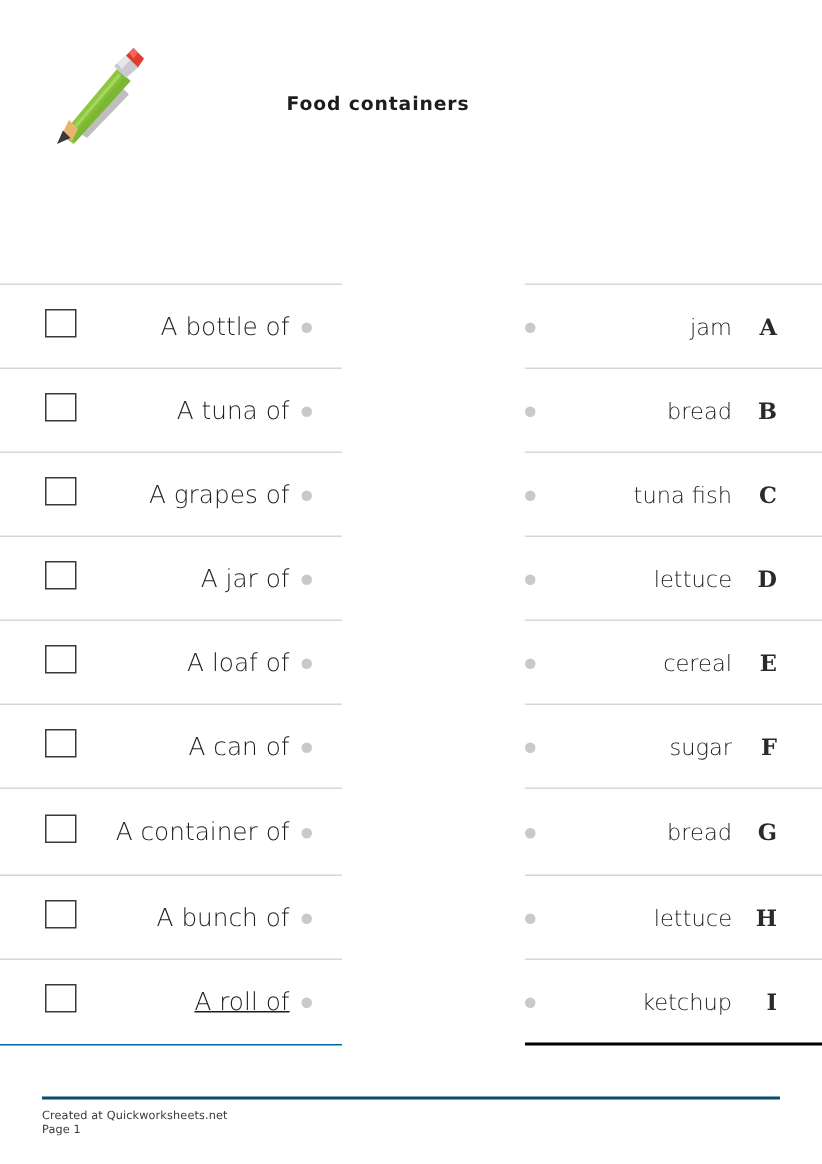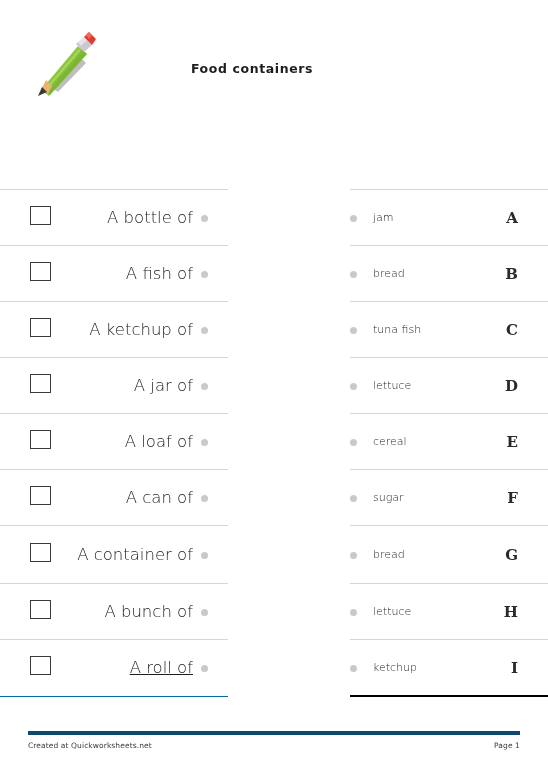--- a/index.html
+++ b/index.html
@@ -160,24 +160,24 @@
     display: inline-block;
     width: 7px;
     height: 7px;
     border-radius: 50%;
     background: #c9c9c9;
     vertical-align: middle;
   }
 
   .answer-word {
     font-family: "DejaVu Sans", sans-serif;
-    font-size: 11px;
+    font-size: 15px;
     font-weight: 300;
     color: #1d1d1d;
-    text-align: left;
+    text-align: right;
     padding-left: 7px !important;
     box-sizing: border-box;
     white-space: nowrap;
   }
 
   .letter {
     font-family: "DejaVu Serif", serif;
     font-size: 15px;
     font-weight: 600;
     color: #2a2a2a;
@@ -189,25 +189,26 @@
   .tall-row .cell-right-group {
     height: 57px;
   }
 
   
   .footer {
     position: absolute;
     left: 28px;
     top: 731px;
     width: 492px;
-    border-top: 4px solid #0c4a6e;
+    border-top: 2px solid #0c4a6e;
     padding-top: 6px;
     display: flex;
     justify-content: space-between;
     align-items: baseline;
+    flex-direction: column;
   }
   .footer-text {
     font-family: "DejaVu Sans", sans-serif;
     font-size: 7.5px;
     color: #3a3a3a;
     letter-spacing: 0.1px;
   }
 </style>
 </head>
 <body>
@@ -277,40 +278,40 @@
           <td class="cell-right-group letter">A</td>
           <td class="cell-right-group"></td>
         </tr>
 
         <tr>
           <td class="cell-left-group num">2</td>
           <td class="cell-left-group"></td>
           <td class="cell-left-group box-cell">
             <span class="answer-box"></span>
           </td>
-          <td class="cell-left-group prompt">A fish of</td>
+          <td class="cell-left-group prompt">A tuna of</td>
           <td class="cell-left-group dot-cell-left">
             <span class="dot"></span>
           </td>
           <td class="cell-spacer"></td>
           <td class="cell-right-group dot-cell-right">
             <span class="dot"></span>
           </td>
           <td class="cell-right-group answer-word">bread</td>
           <td class="cell-right-group letter">B</td>
           <td class="cell-right-group"></td>
         </tr>
 
         <tr>
           <td class="cell-left-group num">3</td>
           <td class="cell-left-group"></td>
           <td class="cell-left-group box-cell">
             <span class="answer-box"></span>
           </td>
-          <td class="cell-left-group prompt">A ketchup of</td>
+          <td class="cell-left-group prompt">A grapes of</td>
           <td class="cell-left-group dot-cell-left">
             <span class="dot"></span>
           </td>
           <td class="cell-spacer"></td>
           <td class="cell-right-group dot-cell-right">
             <span class="dot"></span>
           </td>
           <td class="cell-right-group answer-word">tuna fish</td>
           <td class="cell-right-group letter">C</td>
           <td class="cell-right-group"></td>

